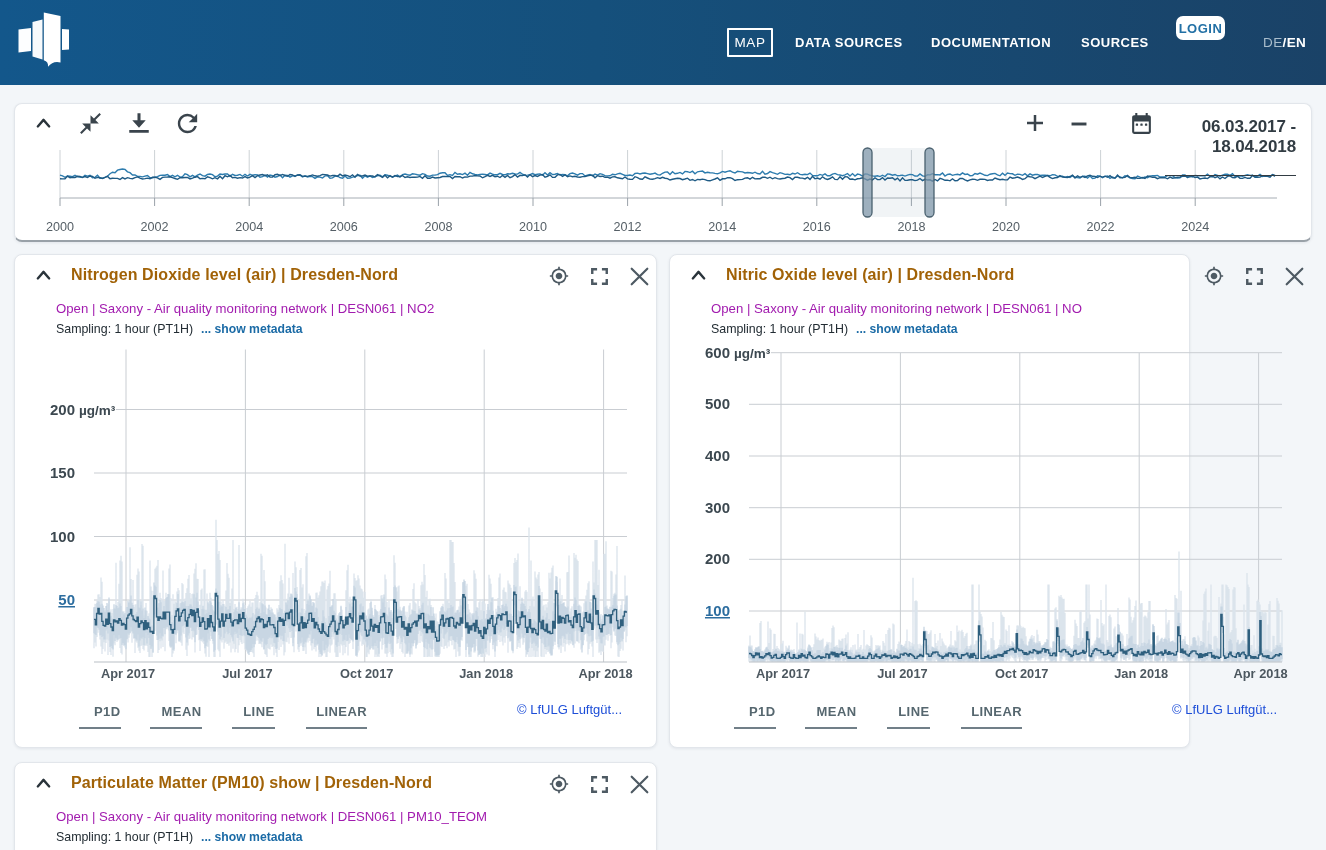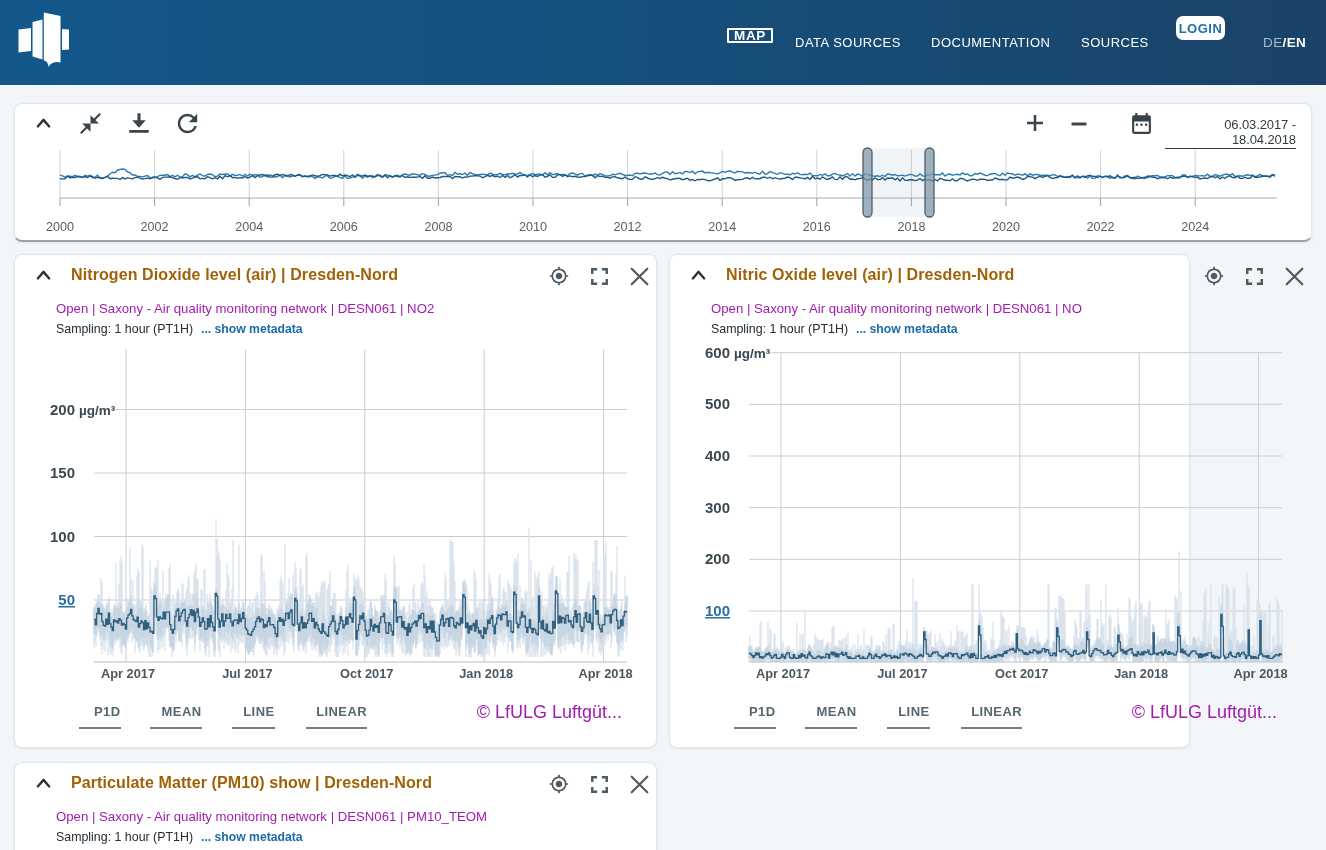--- a/index.html
+++ b/index.html
@@ -1,39 +1,39 @@
 <!DOCTYPE html>
 <html><head><meta charset="utf-8"><style>
 *{margin:0;padding:0;box-sizing:border-box}
 html,body{width:1326px;height:850px;overflow:hidden;background:#f3f6f9;
  font-family:"Liberation Sans",sans-serif;position:relative}
 .hdr{position:absolute;left:0;top:0;width:1326px;height:85px;
  background:linear-gradient(90deg,#13578b 0%,#15507c 45%,#1a4267 100%)}
 .logo-txt{position:absolute;left:74px;top:17px;color:#fff;font-size:37px;font-weight:bold;letter-spacing:-1px}
-.map-btn{position:absolute;left:727px;top:28px;width:46px;height:15px;border:2px solid #fff;
- border-radius:1px;color:#fff;font-weight:bold;font-size:13.5px;letter-spacing:0.6px;
+.map-btn{position:absolute;left:727px;top:28px;width:46px;height:29px;border:2px solid #fff;
+ border-radius:1px;color:#fff;font-weight:normal;font-size:13.5px;letter-spacing:0.6px;
  display:flex;align-items:center;justify-content:center}
-.nav-it{position:absolute;top:35px;color:#fff;font-weight:normal;font-size:13px;letter-spacing:0.5px}
+.nav-it{position:absolute;top:35px;color:#fff;font-weight:bold;font-size:13px;letter-spacing:0.5px}
 .login{position:absolute;left:1176px;top:16px;width:49px;height:24px;background:#fff;border-radius:7px;
  color:#2270a5;font-weight:bold;font-size:13px;letter-spacing:0.5px;display:flex;align-items:center;justify-content:center}
 .lang{position:absolute;left:1263px;top:35px;font-size:13.5px;font-weight:bold;color:#fff;letter-spacing:0.4px}
 .lang .de{color:#a9bdcc;font-weight:normal}
 .card{position:absolute;background:#fff;border:1px solid #e2e6eb;border-radius:8px;
  box-shadow:0 1px 3px rgba(20,40,60,0.08)}
 .tcard{position:absolute;left:14px;top:103px;width:1298px;height:139px;background:#fff;
  border:1px solid #e2e6eb;border-bottom:2px solid #99a1a8;border-radius:8px;box-shadow:0 1px 3px rgba(20,40,60,0.08)}
 .ctitle{position:absolute;left:56px;top:11px;font-size:16px;font-weight:bold;color:#a16207;letter-spacing:0.1px}
 .meta1{position:absolute;left:41px;top:46px;font-size:13.2px;color:#a21caf}
 .meta2{position:absolute;left:41px;top:67px;font-size:12.4px;color:#222c33}
 .showmeta{color:#1b6ba6;font-weight:bold;position:absolute;left:145px;top:0;font-size:12.2px;white-space:nowrap}
 .btn{position:absolute;top:447px;height:27px;padding-top:2px;text-align:right;font-size:13px;font-weight:bold;
  color:#56676f;letter-spacing:0.4px;border-bottom:2px solid #717f88}
-.copy{position:absolute;left:407px;top:447px;width:200px;text-align:right;font-size:18px;color:#a21caf}
-.drange{position:absolute;left:1150px;top:13px;width:131px;text-align:right;font-size:13px;font-weight:normal;
- color:#323c43;letter-spacing:-0.1px;border-bottom:1.5px solid #323c43;padding-bottom:1px}
+.copy{position:absolute;left:407px;top:447px;width:200px;text-align:right;font-size:13px;color:#1d4ed8}
+.drange{position:absolute;left:1150px;top:13px;width:131px;text-align:right;font-size:17px;font-weight:bold;
+ color:#323c43;letter-spacing:-0.1px;border-bottom:1.5px solid #323c43;padding-bottom:18px}
 </style></head><body>
 <div class="hdr">
     <svg style="position:absolute;left:0;top:0" width="240" height="85">
 <g fill="#fff">
 <polygon points="18.5,29.5 31,28 31,51 18.5,52.5" fill="#fdfeff"></polygon>
 <polygon points="32.5,22 42.5,19.5 42.5,59.5 32.5,56.5" fill="#f7fafc"></polygon>
 <path d="M43.8 12.5 L60.5 16 L60.5 62.5 Q53 60.5 48 66.8 Q48.6 61.5 43.8 60.2 Z" fill="#fff"></path>
 <polygon points="62,29 69,29.5 69,49.5 62,50"></polygon>
 </g>
     </svg>

